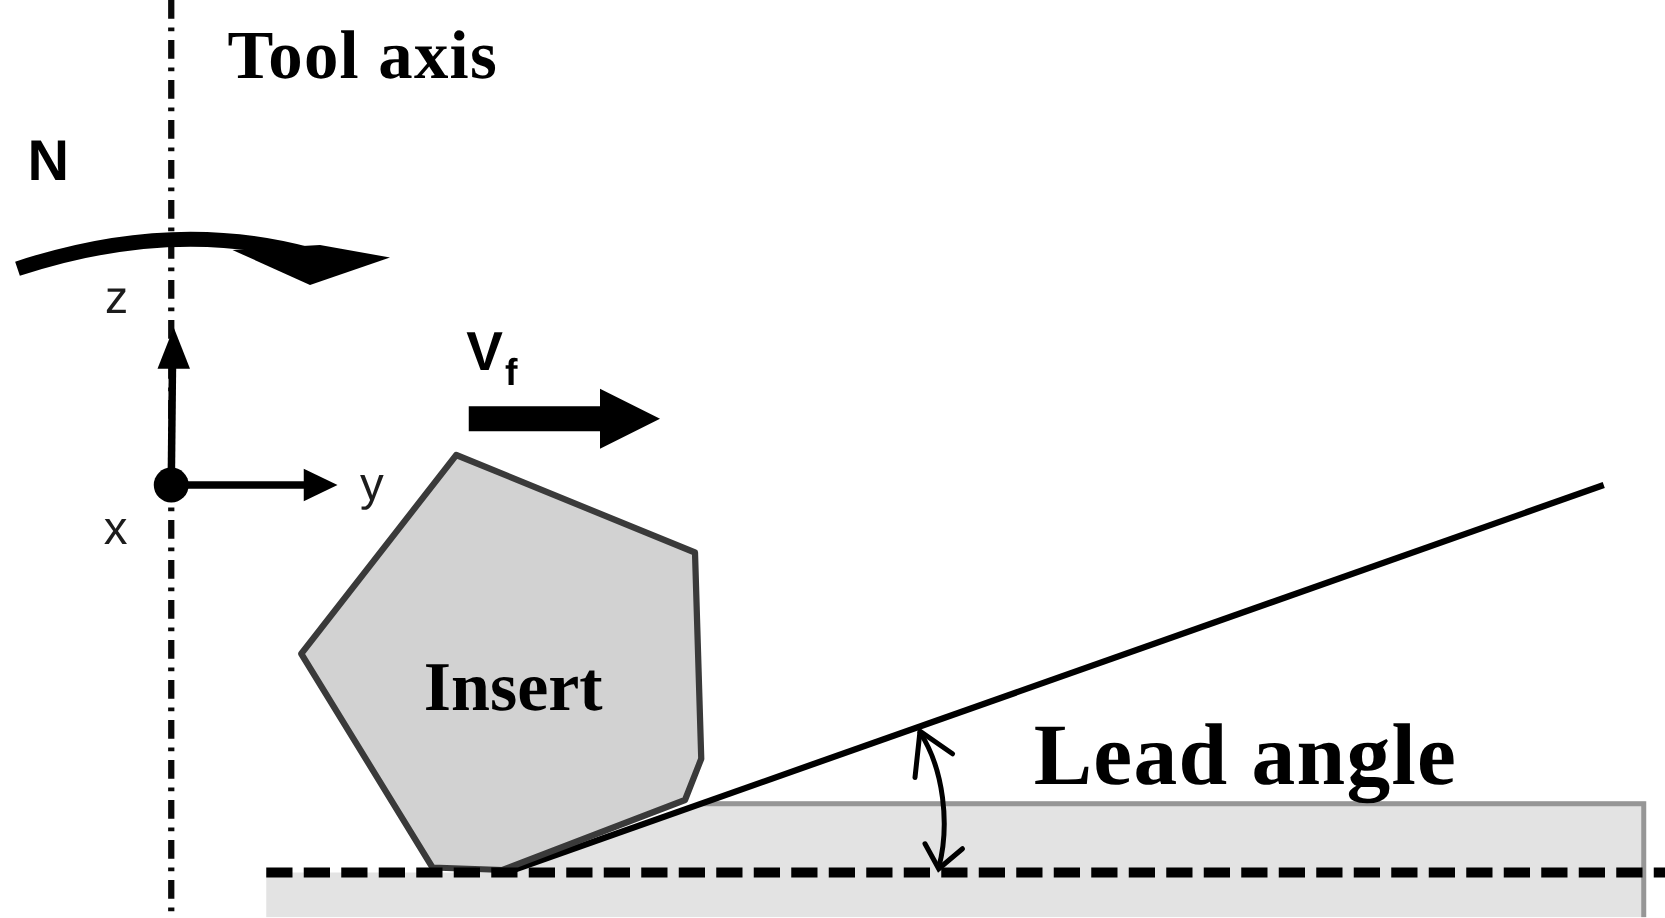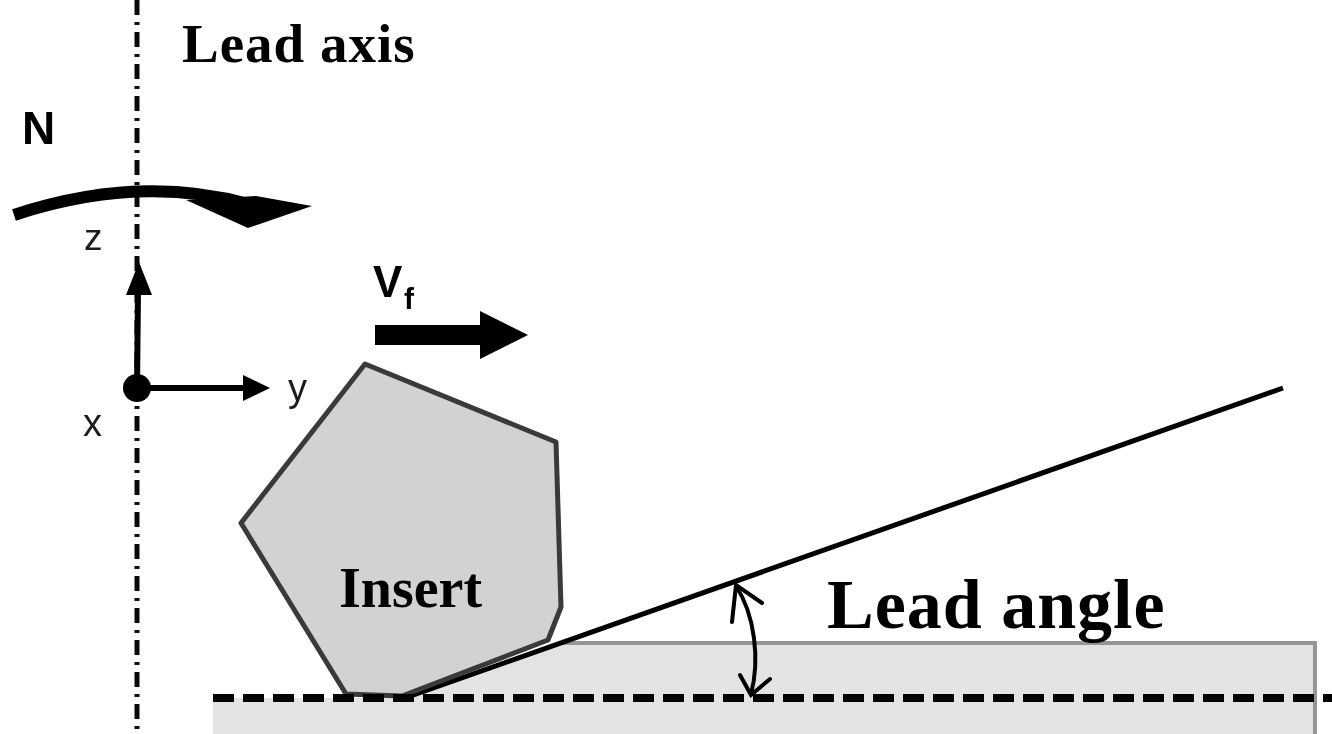--- a/index.html
+++ b/index.html
@@ -29,21 +29,21 @@
     font-weight: bold;
   }
   .sans { font-family: "Liberation Sans", sans-serif; }
   .tool-axis-lbl   { left: 182px; top: 16px;  font-size: 55px; letter-spacing: 1px; }
   .n-lbl           { left: 22px;  top: 105px; font-size: 46px; font-weight: bold; }
   .z-lbl           { left: 84px;  top: 219px; font-size: 37px; color: #1c1c1c; }
   .y-lbl           { left: 288px; top: 369px; font-size: 38px; color: #1c1c1c; }
   .x-lbl           { left: 83px;  top: 404px; font-size: 38px; color: #1c1c1c; }
   .vf-lbl          { left: 373px; top: 260px; font-size: 44px; font-weight: bold; }
   .vf-lbl .sub     { position: absolute; left: 31px; top: 24px; font-size: 30px; font-weight: bold; }
-  .insert-lbl      { left: 339px; top: 522px; font-size: 56px; margin-top: 38px; }
+  .insert-lbl      { left: 339px; top: 522px; font-size: 56px; }
   .lead-angle-lbl  { left: 827px; top: 570px; font-size: 70px; letter-spacing: 1px; }
 </style>
 </head>
 <body>
 
 <div class="canvas">
 
   <svg class="geom" viewBox="0 0 1332 734" xmlns="http://www.w3.org/2000/svg">
 
     <line x1="137" y1="0" x2="137" y2="734" stroke="#0a0a0a" stroke-width="5" stroke-dasharray="15 7 3 7"></line>
@@ -77,21 +77,21 @@
       <path d="M14,215 Q138,174 248,204" stroke="#000000" stroke-width="12" fill="none" stroke-linecap="butt"></path>
       <polygon points="186,200 256,196 312,206 248,228" fill="#000000"></polygon>
     </g>
 
     <g>
       <rect x="375" y="325" width="106" height="20" fill="#000000"></rect>
       <polygon points="480,311 480,359 528,335" fill="#000000"></polygon>
     </g>
   </svg>
 
-  <div class="lbl serif-bold tool-axis-lbl">Lead axis</div>
+  <div class="lbl serif-bold tool-axis-lbl">Tool axis</div>
 
   <div class="lbl sans n-lbl">N</div>
 
   <div class="lbl sans z-lbl">z</div>
 
   <div class="lbl sans y-lbl">y</div>
 
   <div class="lbl sans x-lbl">x</div>
 
   <div class="lbl sans vf-lbl">

